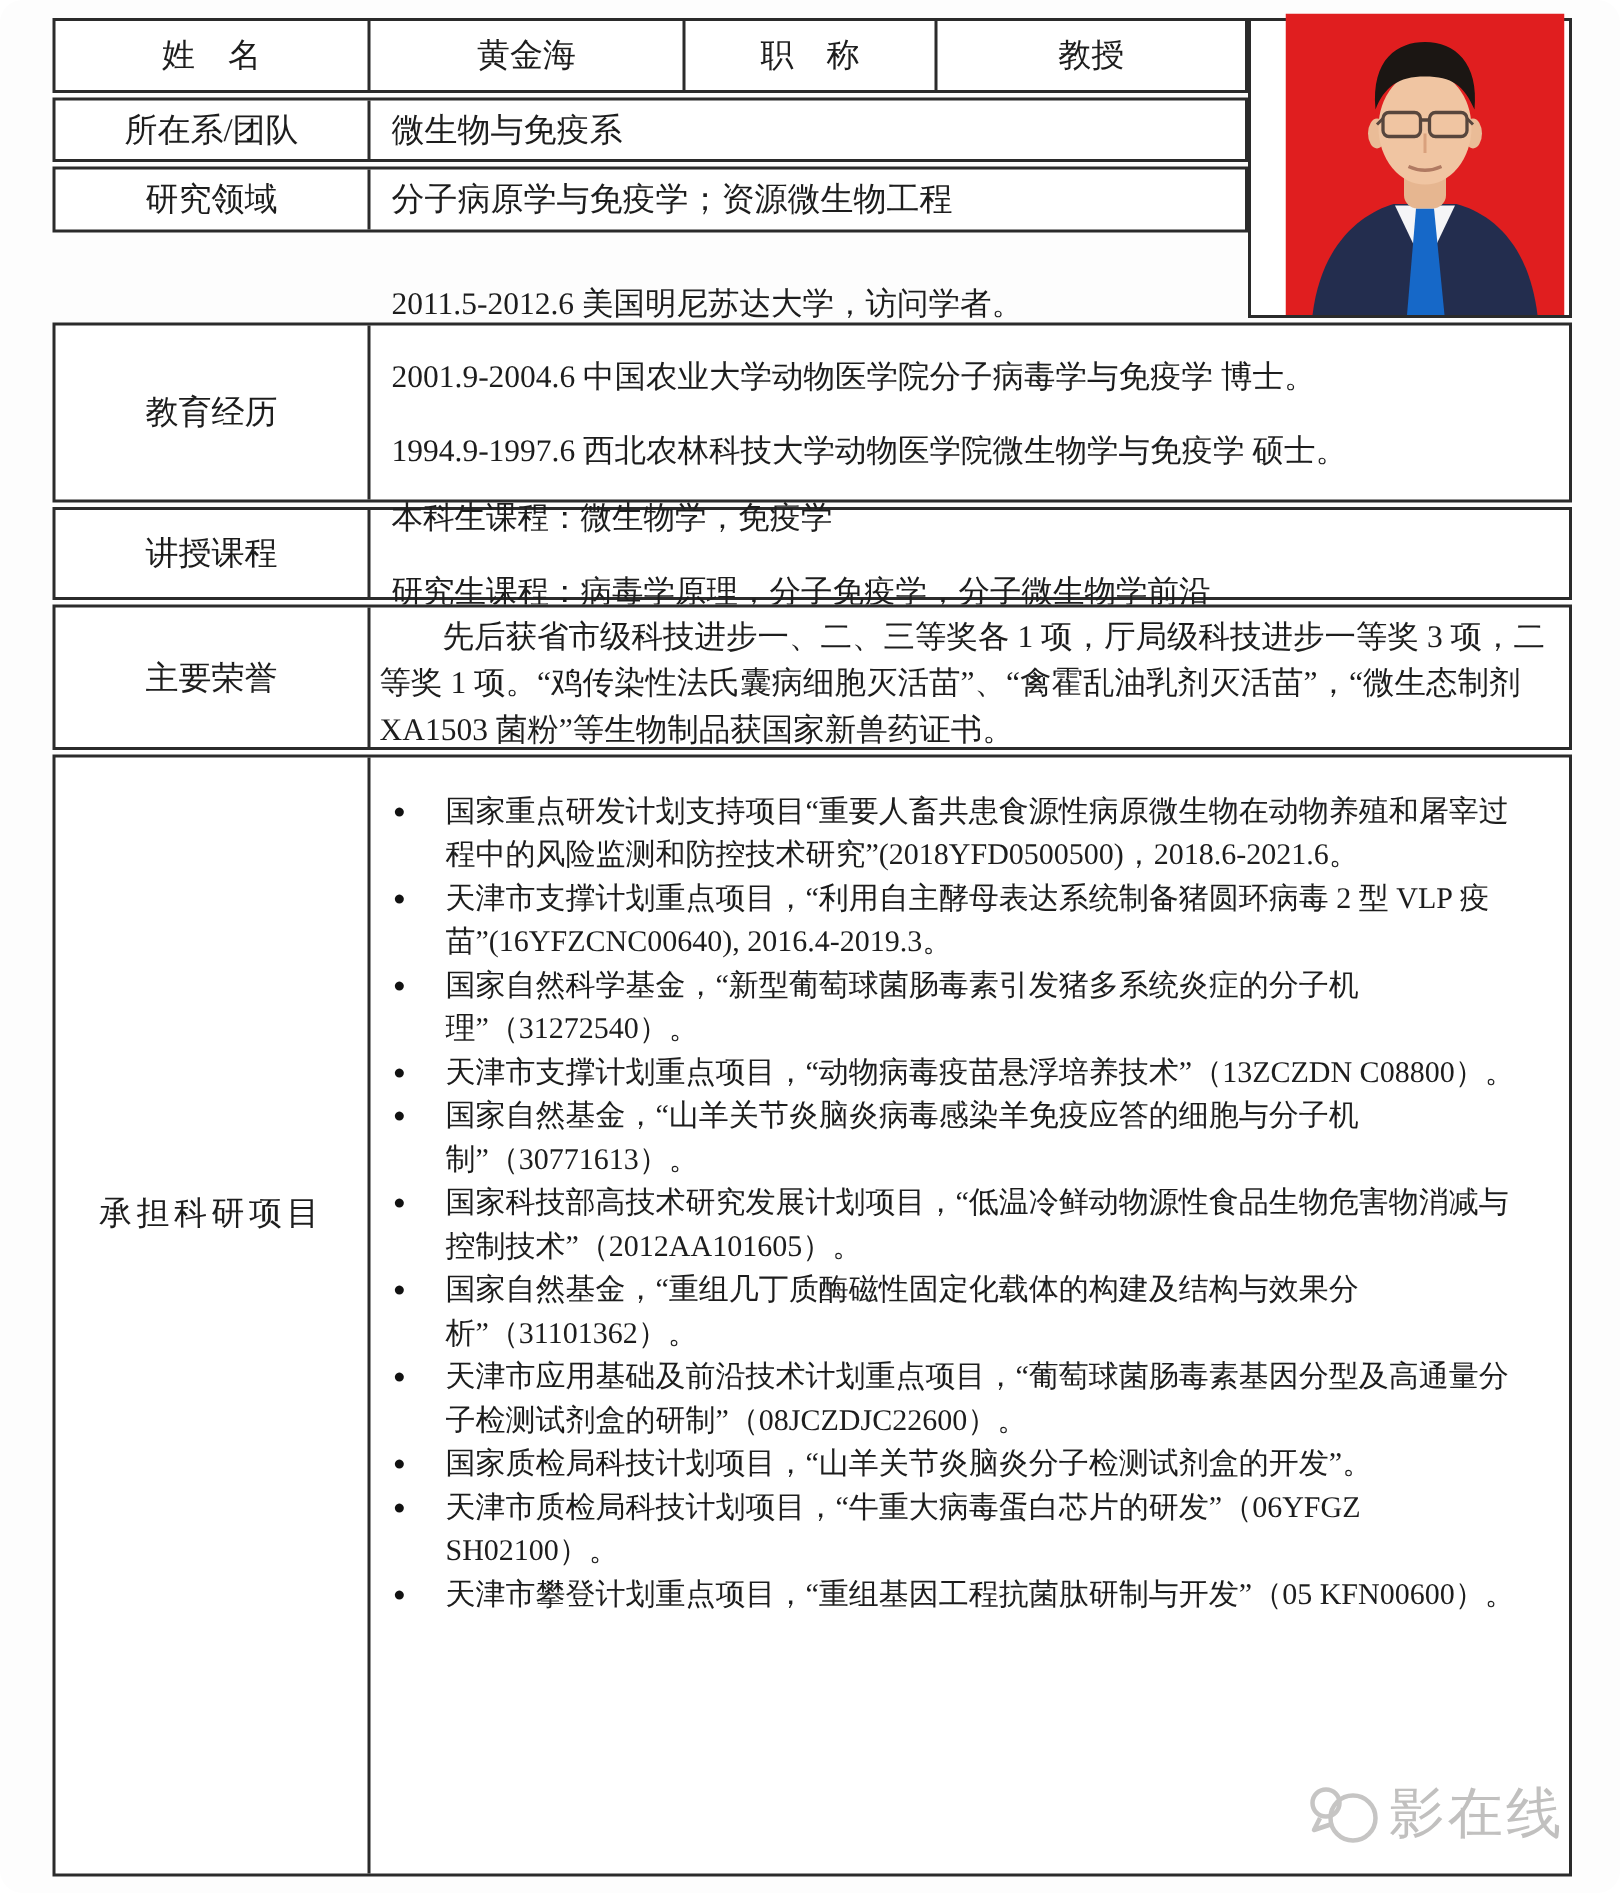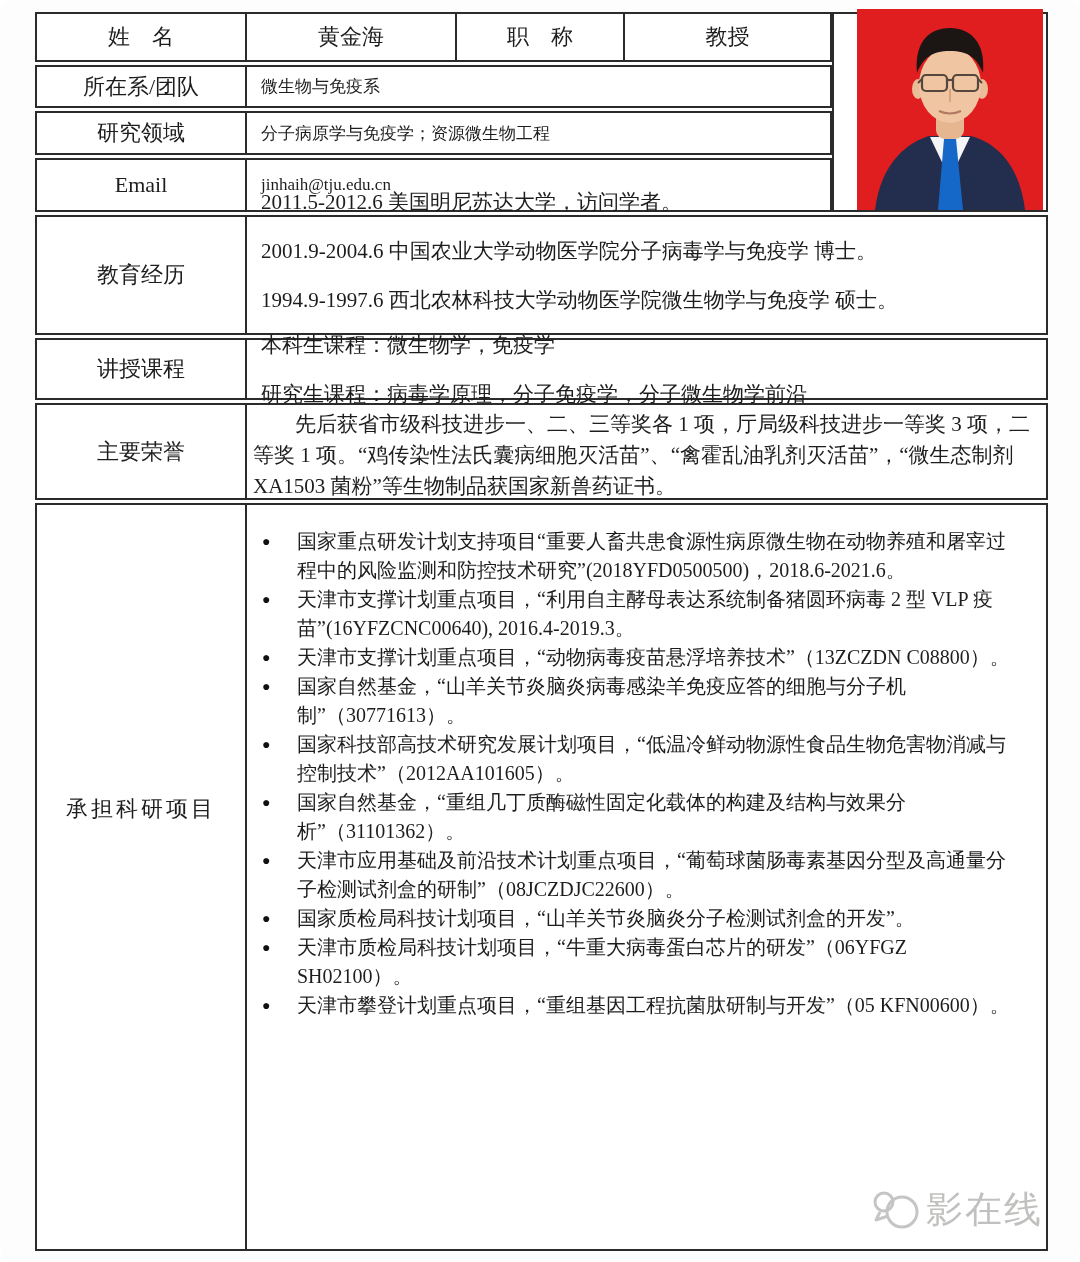--- a/index.html
+++ b/index.html
@@ -9,21 +9,21 @@
     font-family:"Liberation Serif","DejaVu Serif",serif; color:#1d1d1d; overflow:hidden;border-radius:15px;
   }
   .cellbox { position:absolute; background:#ffffff; border:2px solid #2b2b2b; }
   .lbl {
     position:absolute; top:0; left:0; width:210px; height:100%;
     border-right:2px solid #2b2b2b; display:flex; align-items:center; justify-content:center;
     font-size:22px; text-align:left;
   }
   .val {
     position:absolute; top:0; left:210px; right:0; height:100%;
-    display:flex; align-items:center; padding-left:14px; font-size:17px;
+    display:flex; align-items:center; padding-left:14px; font-size:22px;
   }
   
   .r1 { display:flex; height:100%; }
   .r1 > div { display:flex; align-items:center; justify-content:center; font-size:22px; height:100%; }
   .r1 .c1 { width:210px; border-right:2px solid #2b2b2b; }
   .r1 .c2 { width:210px; border-right:2px solid #2b2b2b; }
   .r1 .c3 { width:168px; border-right:2px solid #2b2b2b; }
   .r1 .c4 { flex:1; }
   
   .val-lines {
@@ -71,24 +71,20 @@
   <div class="cellbox" style="left:35px; top:65px; width:797px; height:43px;">
     <div class="lbl">所在系/团队</div>
     <div class="val">微生物与免疫系</div>
   </div>
 
   <div class="cellbox" style="left:35px; top:111px; width:797px; height:44px;">
     <div class="lbl">研究领域</div>
     <div class="val">分子病原学与免疫学；资源微生物工程</div>
   </div>
 
-  <div class="cellbox" style="left:35px; top:158px; width:797px; height:54px;">
-    <div class="lbl">Email</div>
-    <div class="val">jinhaih@tju.edu.cn</div>
-  </div>
 
   <div class="photo-cell"></div>
   <svg class="photo" viewBox="0 0 186 201" aria-hidden="true">
     <rect x="0" y="0" width="186" height="201" fill="#e01e1f"></rect>
 
     <path d="M18 201 C24 152 52 133 72 127 L114 127 C136 133 162 152 168 201 Z" fill="#232d4e"></path>
 
     <path d="M73 128 L93 170 L113 128 Z" fill="#f5f5f7"></path>
 
     <path d="M87 130 L99 130 L106 201 L81 201 Z" fill="#1668c8"></path>
@@ -136,20 +132,21 @@
   </div>
 
   <div class="cellbox" style="left:35px; top:503px; width:1013px; height:748px;">
     <div class="lbl proj-lbl">
       <span>承担科研项目</span>
     </div>
     <div class="proj-content">
       <ul class="proj-list">
         <li>国家重点研发计划支持项目“重要人畜共患食源性病原微生物在动物养殖和屠宰过程中的风险监测和防控技术研究”(2018YFD0500500)，2018.6-2021.6。</li>
         <li>天津市支撑计划重点项目，“利用自主酵母表达系统制备猪圆环病毒 2 型 VLP 疫苗”(16YFZCNC00640), 2016.4-2019.3。</li>
+        <li>国家自然科学基金，“新型葡萄球菌肠毒素引发猪多系统炎症的分子机理”（31272540）。</li>
         <li>天津市支撑计划重点项目，“动物病毒疫苗悬浮培养技术”（13ZCZDN C08800）。</li>
         <li>国家自然基金，“山羊关节炎脑炎病毒感染羊免疫应答的细胞与分子机制”（30771613）。</li>
         <li>国家科技部高技术研究发展计划项目，“低温冷鲜动物源性食品生物危害物消减与控制技术”（2012AA101605）。</li>
         <li>国家自然基金，“重组几丁质酶磁性固定化载体的构建及结构与效果分析”（31101362）。</li>
         <li>天津市应用基础及前沿技术计划重点项目，“葡萄球菌肠毒素基因分型及高通量分子检测试剂盒的研制”（08JCZDJC22600）。</li>
         <li>国家质检局科技计划项目，“山羊关节炎脑炎分子检测试剂盒的开发”。</li>
         <li>天津市质检局科技计划项目，“牛重大病毒蛋白芯片的研发”（06YFGZ SH02100）。</li>
         <li>天津市攀登计划重点项目，“重组基因工程抗菌肽研制与开发”（05 KFN00600）。</li>
       </ul>
     </div>

